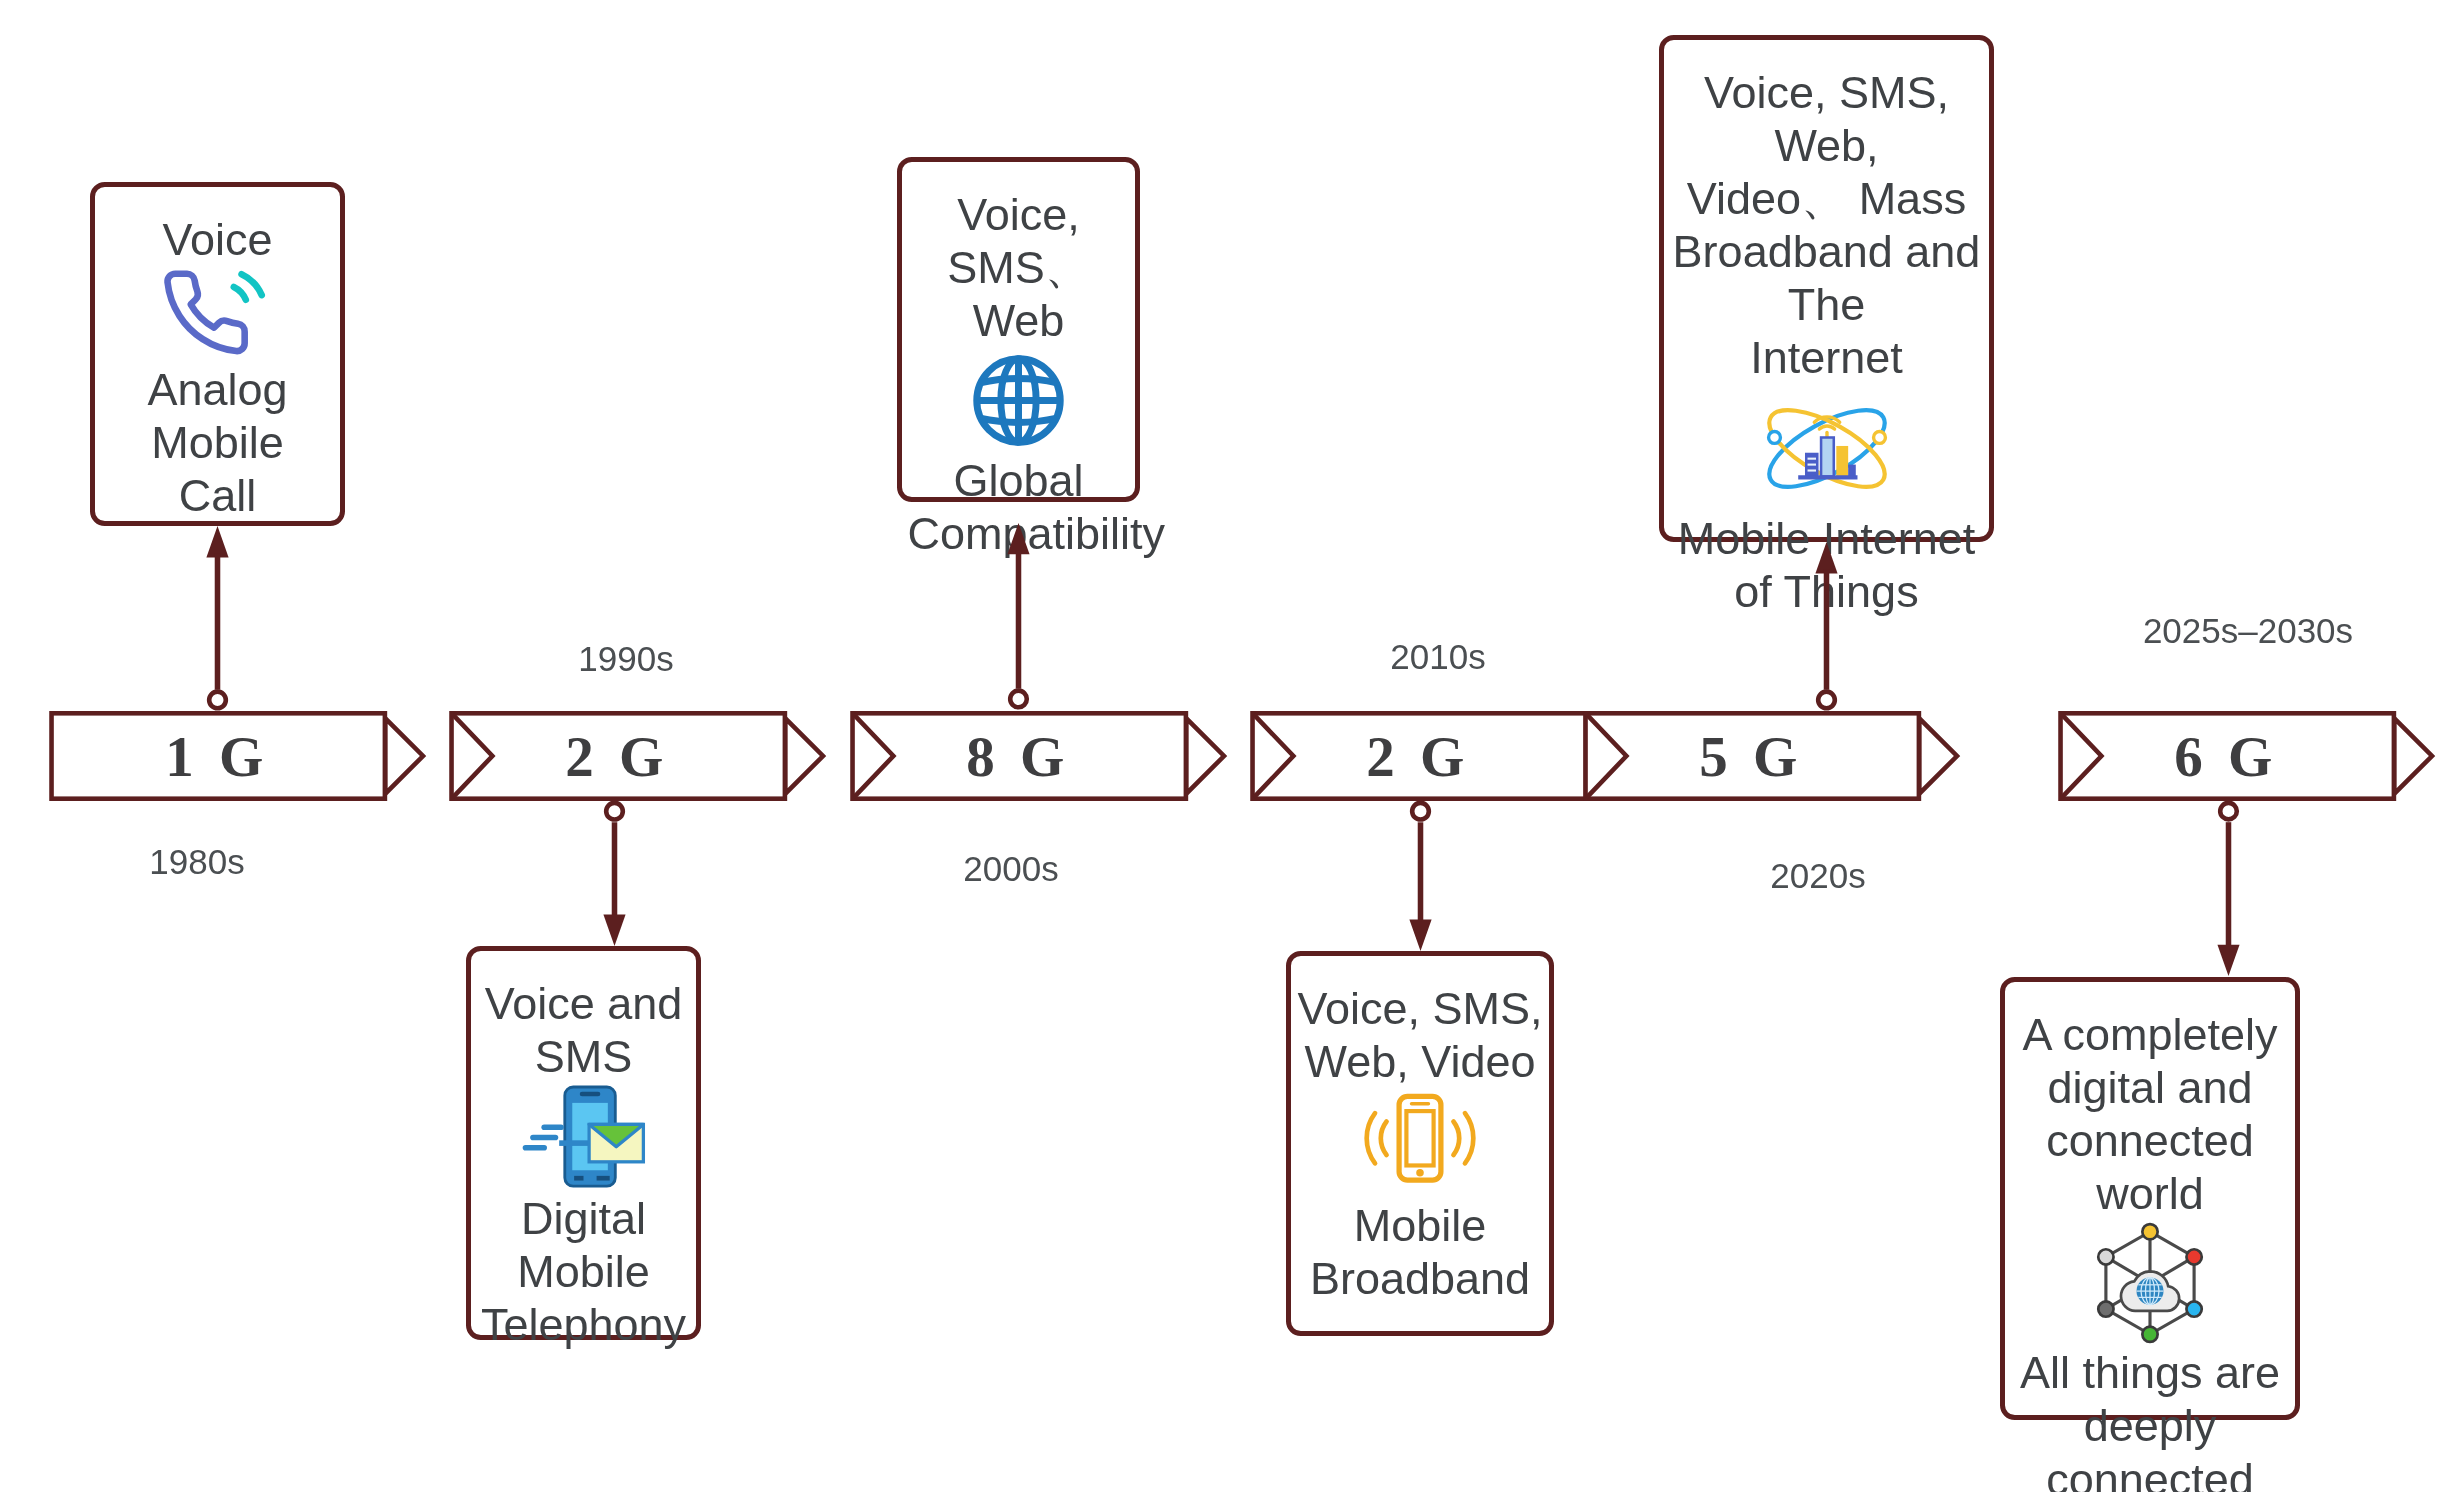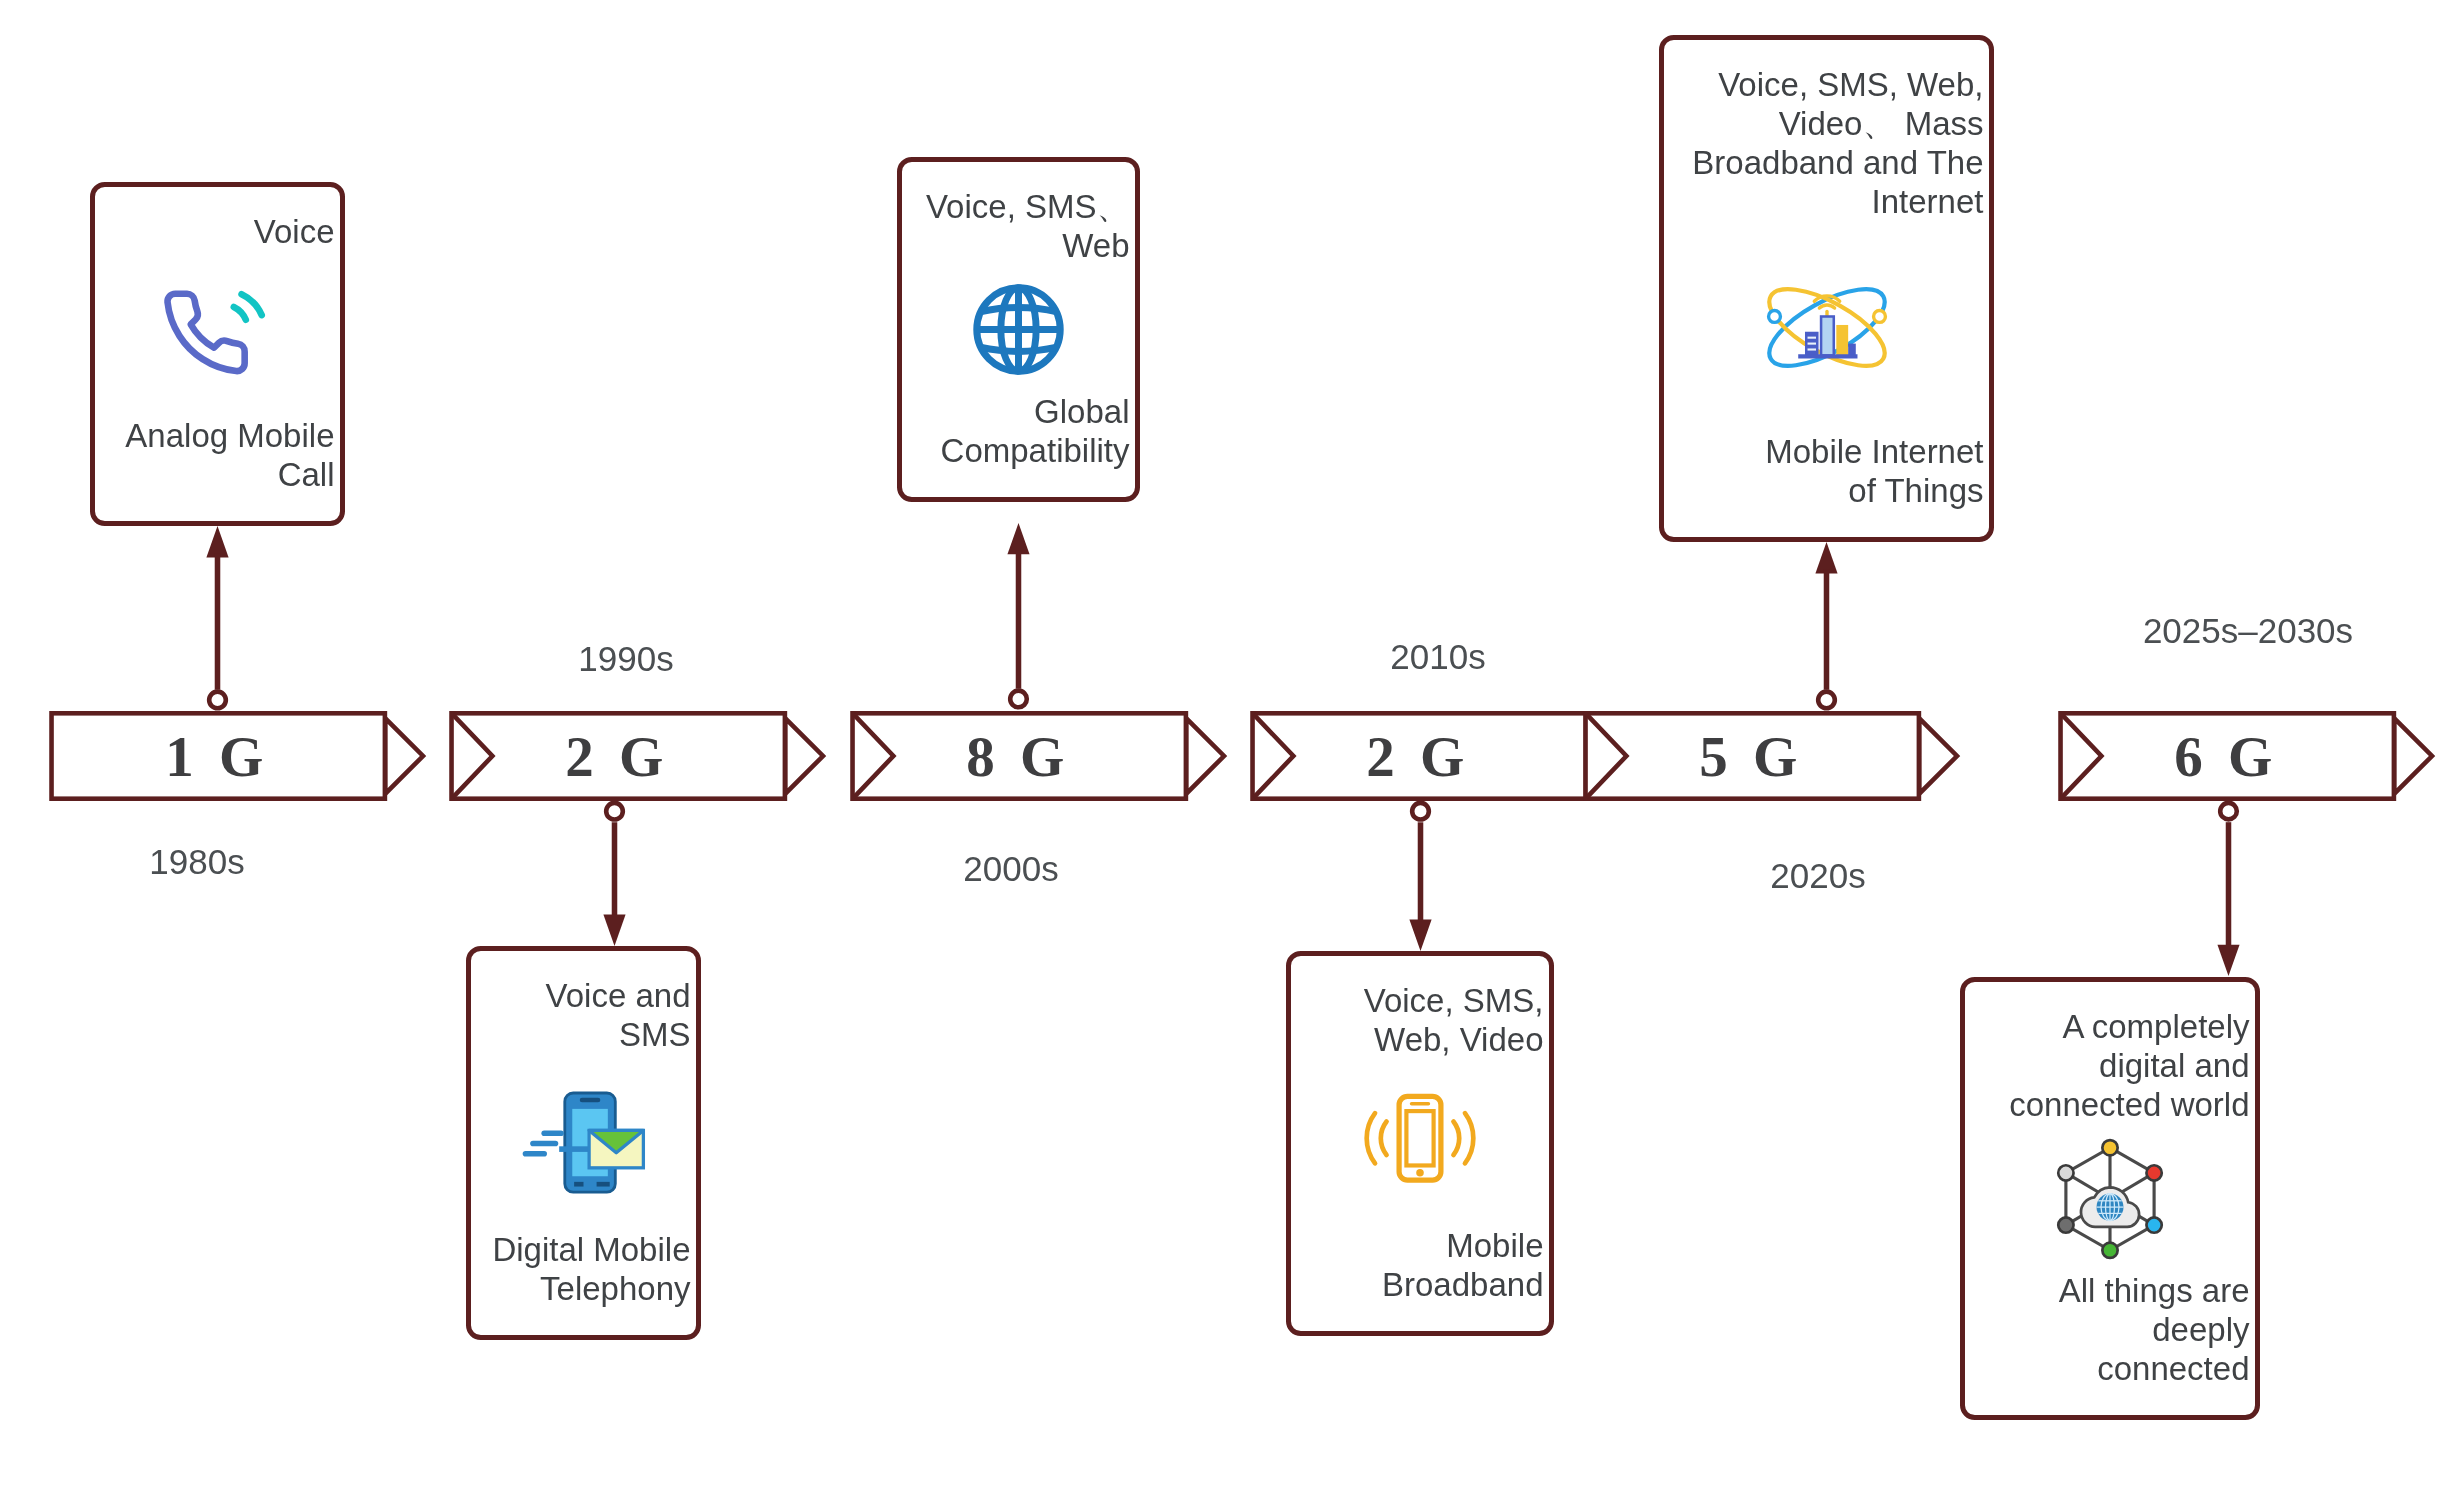--- a/index.html
+++ b/index.html
@@ -8,23 +8,22 @@
   #canvas {
     position:relative; width:2462px; height:1493px; background:#fff; overflow:hidden;
   }
   .card {
     position:absolute; background:#fff;
     border:5.5px solid var(--outline,#5c1f1f); border-radius:14.8px;
     display:flex; flex-direction:column; align-items:center; justify-content:space-between;
     padding:26px 5.5px; text-align:center;
   }
   .card-text {
-    white-space:pre-line; font-size:33px; line-height:1.18; color:var(--card-text,#3f4245);
+    white-space:pre-line; font-size:45px; line-height:1.18; color:var(--card-text,#3f4245);
     width:100%;
-    text-align:right;
   }
   .icon { display:flex; align-items:center; justify-content:center; }
   .icon svg { display:block; }
   .banner { position:absolute; width:379px; height:90px; }
   .banner > svg { position:absolute; left:0; top:0; }
   .banner-label {
     position:absolute; left:0; top:0; width:338px; height:90px;
     display:flex; align-items:center; justify-content:center;
     font-family:Liberation Serif, serif;
     font-weight:bold; font-size:57px; letter-spacing:5.5px; color:var(--banner-text,#3e3e40);
@@ -229,21 +228,21 @@
         <polygon points="366,8 407,49 366,90" fill="#fff" stroke="var(--outline)" stroke-width="5" stroke-linejoin="miter"></polygon>
         <path d="M4,4 L47,49 L4,94" fill="none" stroke="var(--outline)" stroke-width="5"></path>
       </svg>
       <div class="banner-label">6 G</div>
     </div>
     <svg class="connector" style="left:2208px;top:801px" width="41" height="175" viewBox="0 0 44 190">
       <circle cx="22" cy="11" r="9" fill="#fff" stroke="var(--outline)" stroke-width="5"></circle>
       <line x1="22" y1="23" x2="22" y2="160" stroke="var(--outline)" stroke-width="6"></line>
       <polygon points="22,190 10,156 34,156" fill="var(--outline)"></polygon>
     </svg>
-    <div class="card" style="left:1960px;top:977px;width:300px;height:443px">
+    <div class="card" style="left:2000px;top:977px;width:300px;height:443px">
       <div class="card-text">A completely
 digital and
 connected world</div>
       <span class="icon">
         <svg width="126" height="126" viewBox="0 0 140 140">
           <g stroke="#4a4a4a" stroke-width="3.5" fill="none">
             <polygon points="70,13 119,41 119,99 70,127 21,99 21,41"></polygon>
             <line x1="70" y1="13" x2="70" y2="70"></line>
             <line x1="119" y1="41" x2="70" y2="70"></line>
             <line x1="119" y1="99" x2="70" y2="70"></line>

